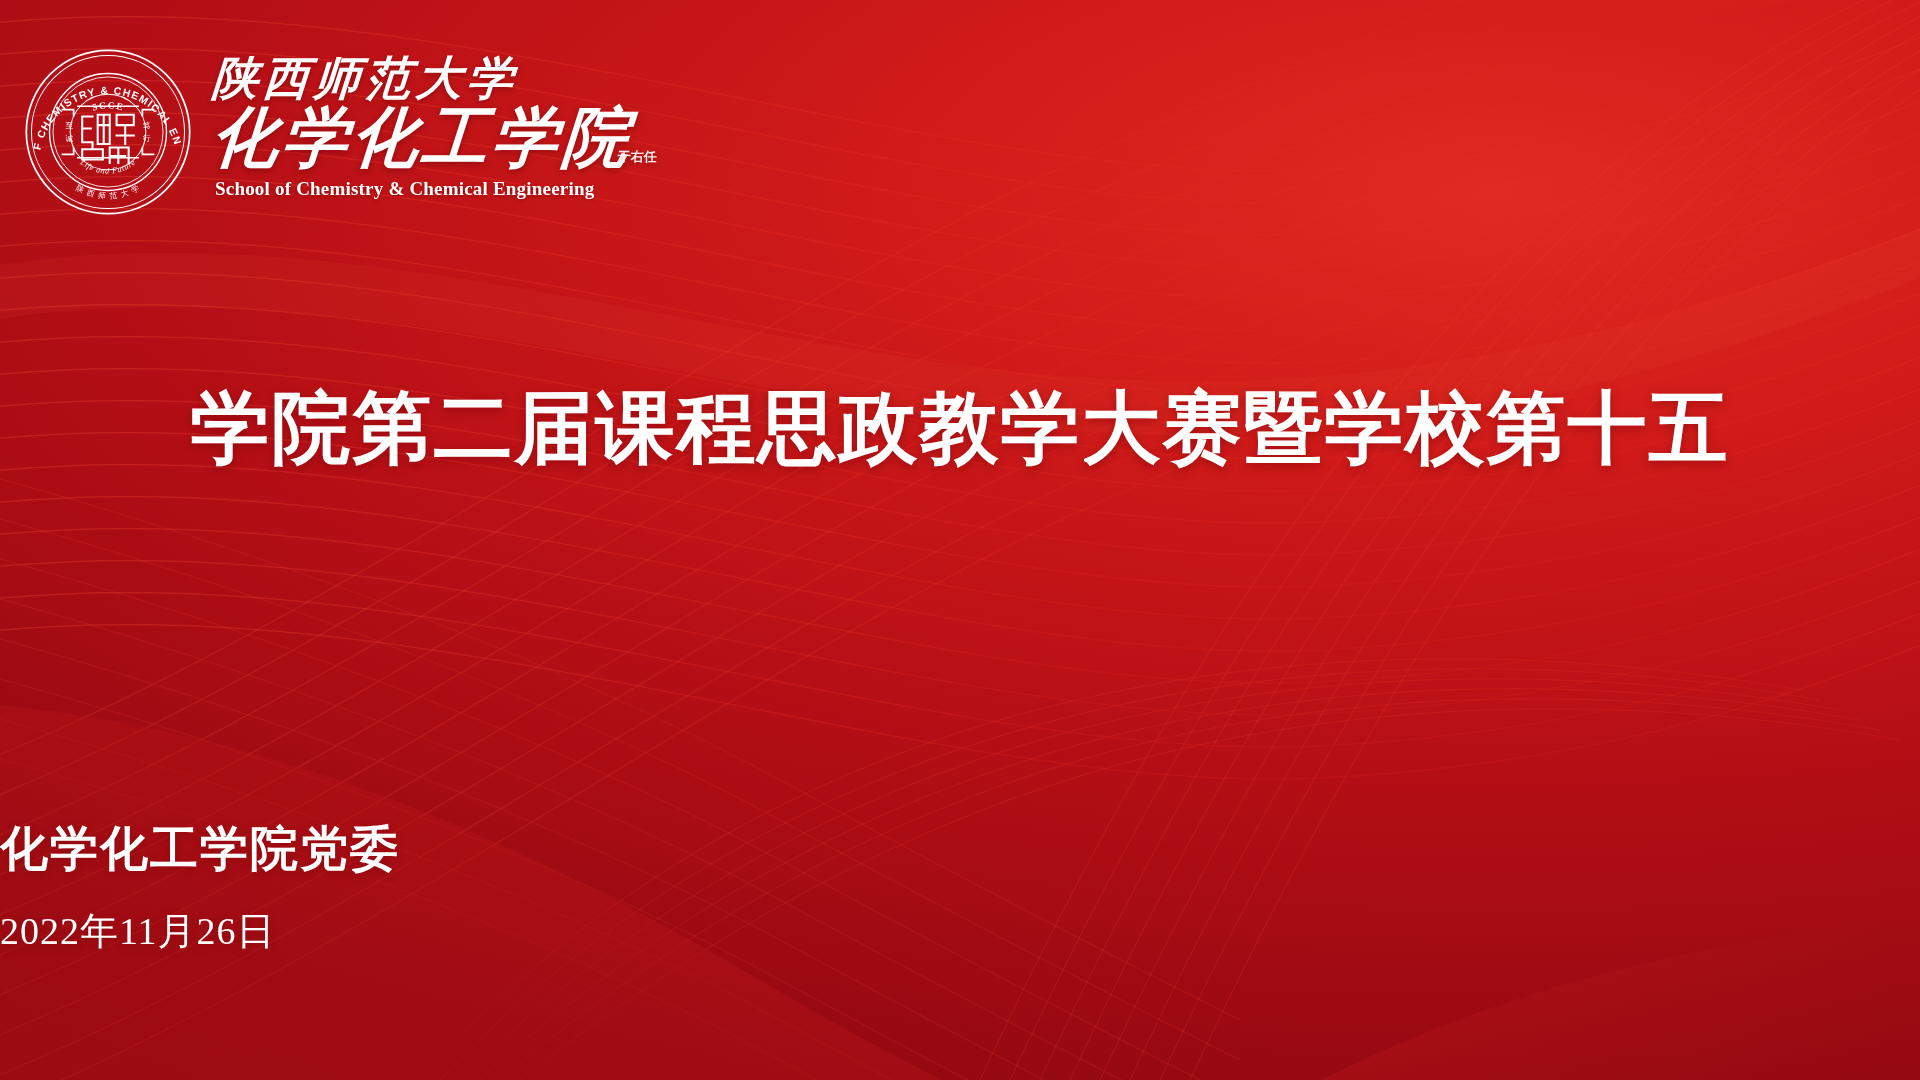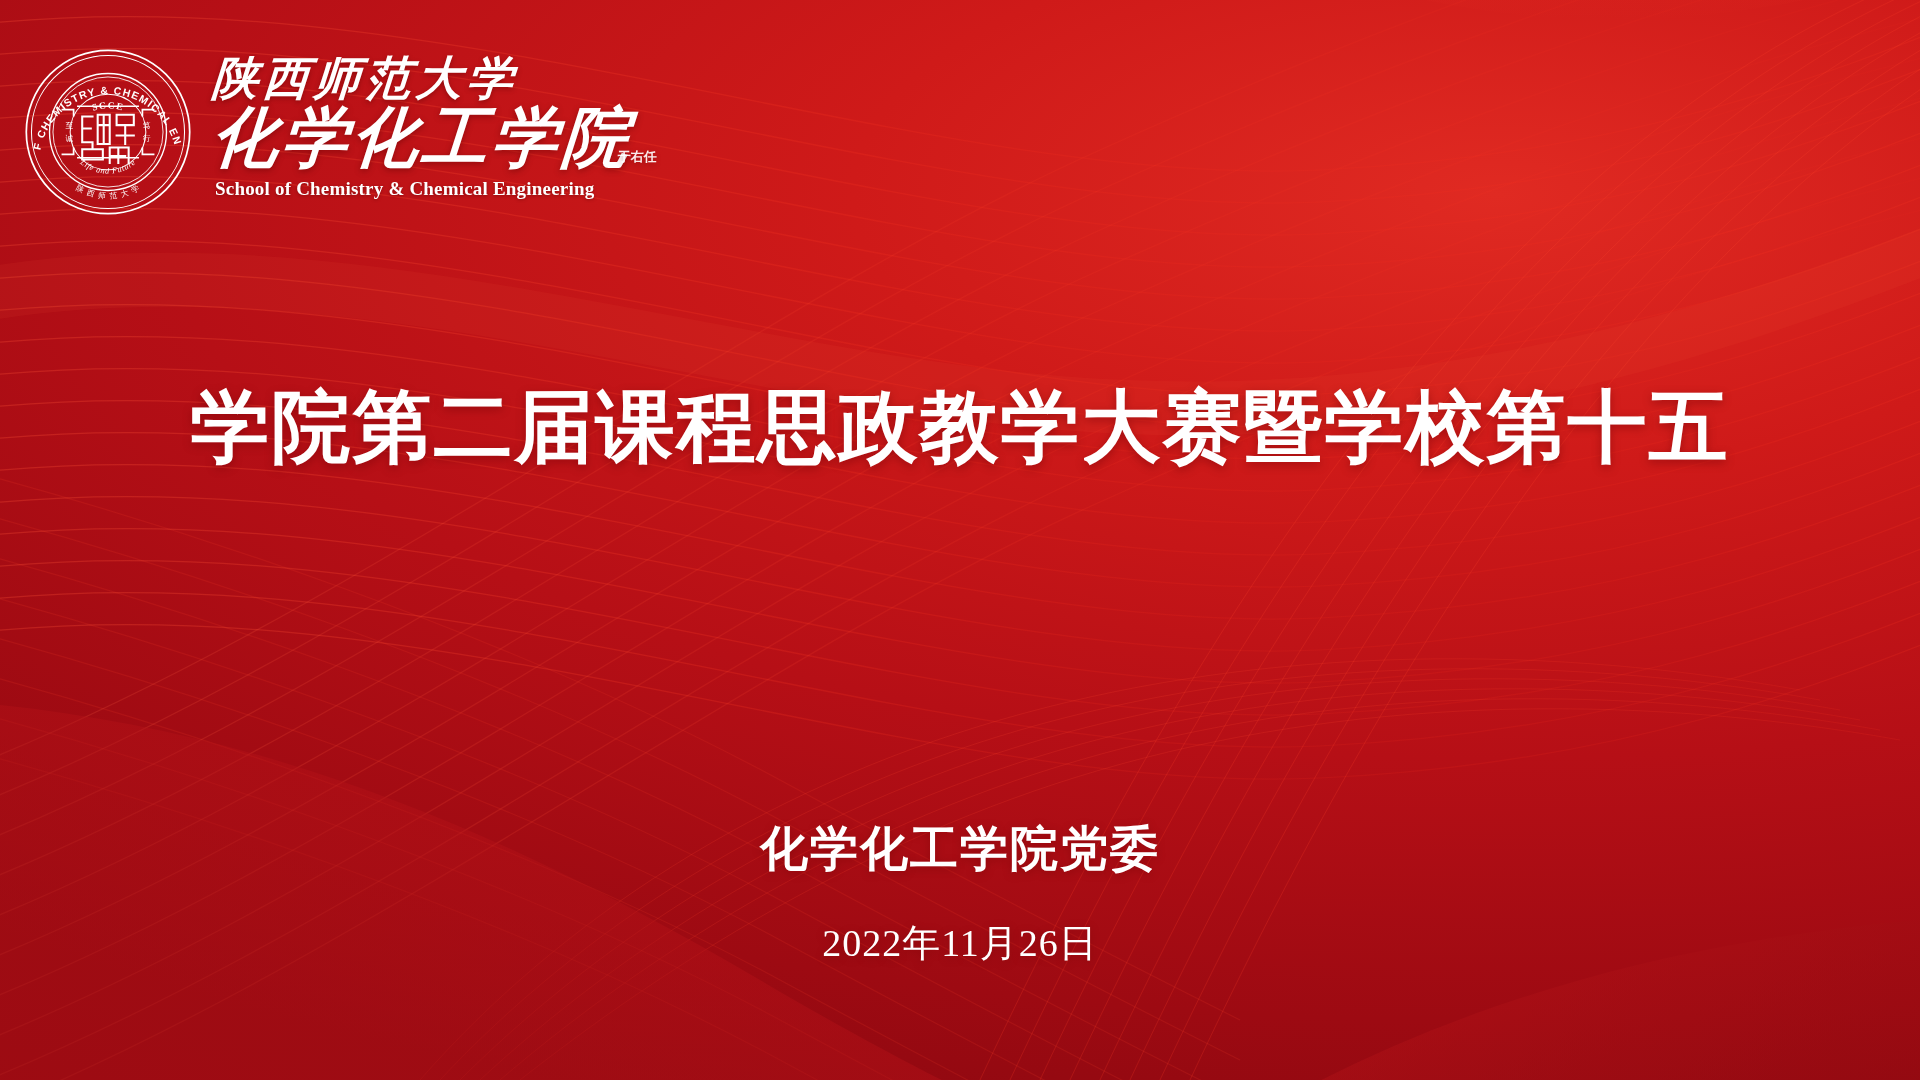--- a/index.html
+++ b/index.html
@@ -99,54 +99,54 @@
 
   
   .title-wrap {
     position: absolute;
     left: 0; right: 0;
     top: 372px;
     text-align: center;
     z-index: 5;
   }
   .title-line {
-    font-family: Liberation Serif, serif;
+    font-family: Liberation Sans, sans-serif;
     font-weight: 700;
     font-size: 79px;
     line-height: 1.42;
     letter-spacing: 2px;
     color: #ffffff;
     text-shadow: 0 3px 10px rgba(110,0,6,0.45);
     white-space: nowrap;
   }
 
   
   .footer-wrap {
     position: absolute;
     left: 0; right: 0;
     top: 820px;
-    text-align: center;
+    text-align: left;
     z-index: 5;
   }
   .org-name {
     font-family: "Liberation Serif", "DejaVu Serif", serif;
     font-weight: 700;
     font-size: 48px;
     letter-spacing: 2px;
     color: #ffffff;
     line-height: 1.2;
     text-shadow: 0 2px 8px rgba(110,0,6,0.4);
   }
   .event-date {
     font-family: "Liberation Serif", "DejaVu Serif", serif;
     font-weight: 400;
     font-size: 38px;
     letter-spacing: 1px;
     color: #ffffff;
-    margin-top: 40px;
+    margin-top: 28px;
     text-shadow: 0 2px 8px rgba(110,0,6,0.4);
   }
 </style>
 </head>
 <body>
 
 <div id="stage">
 
   <div class="bg-base"></div>
 

